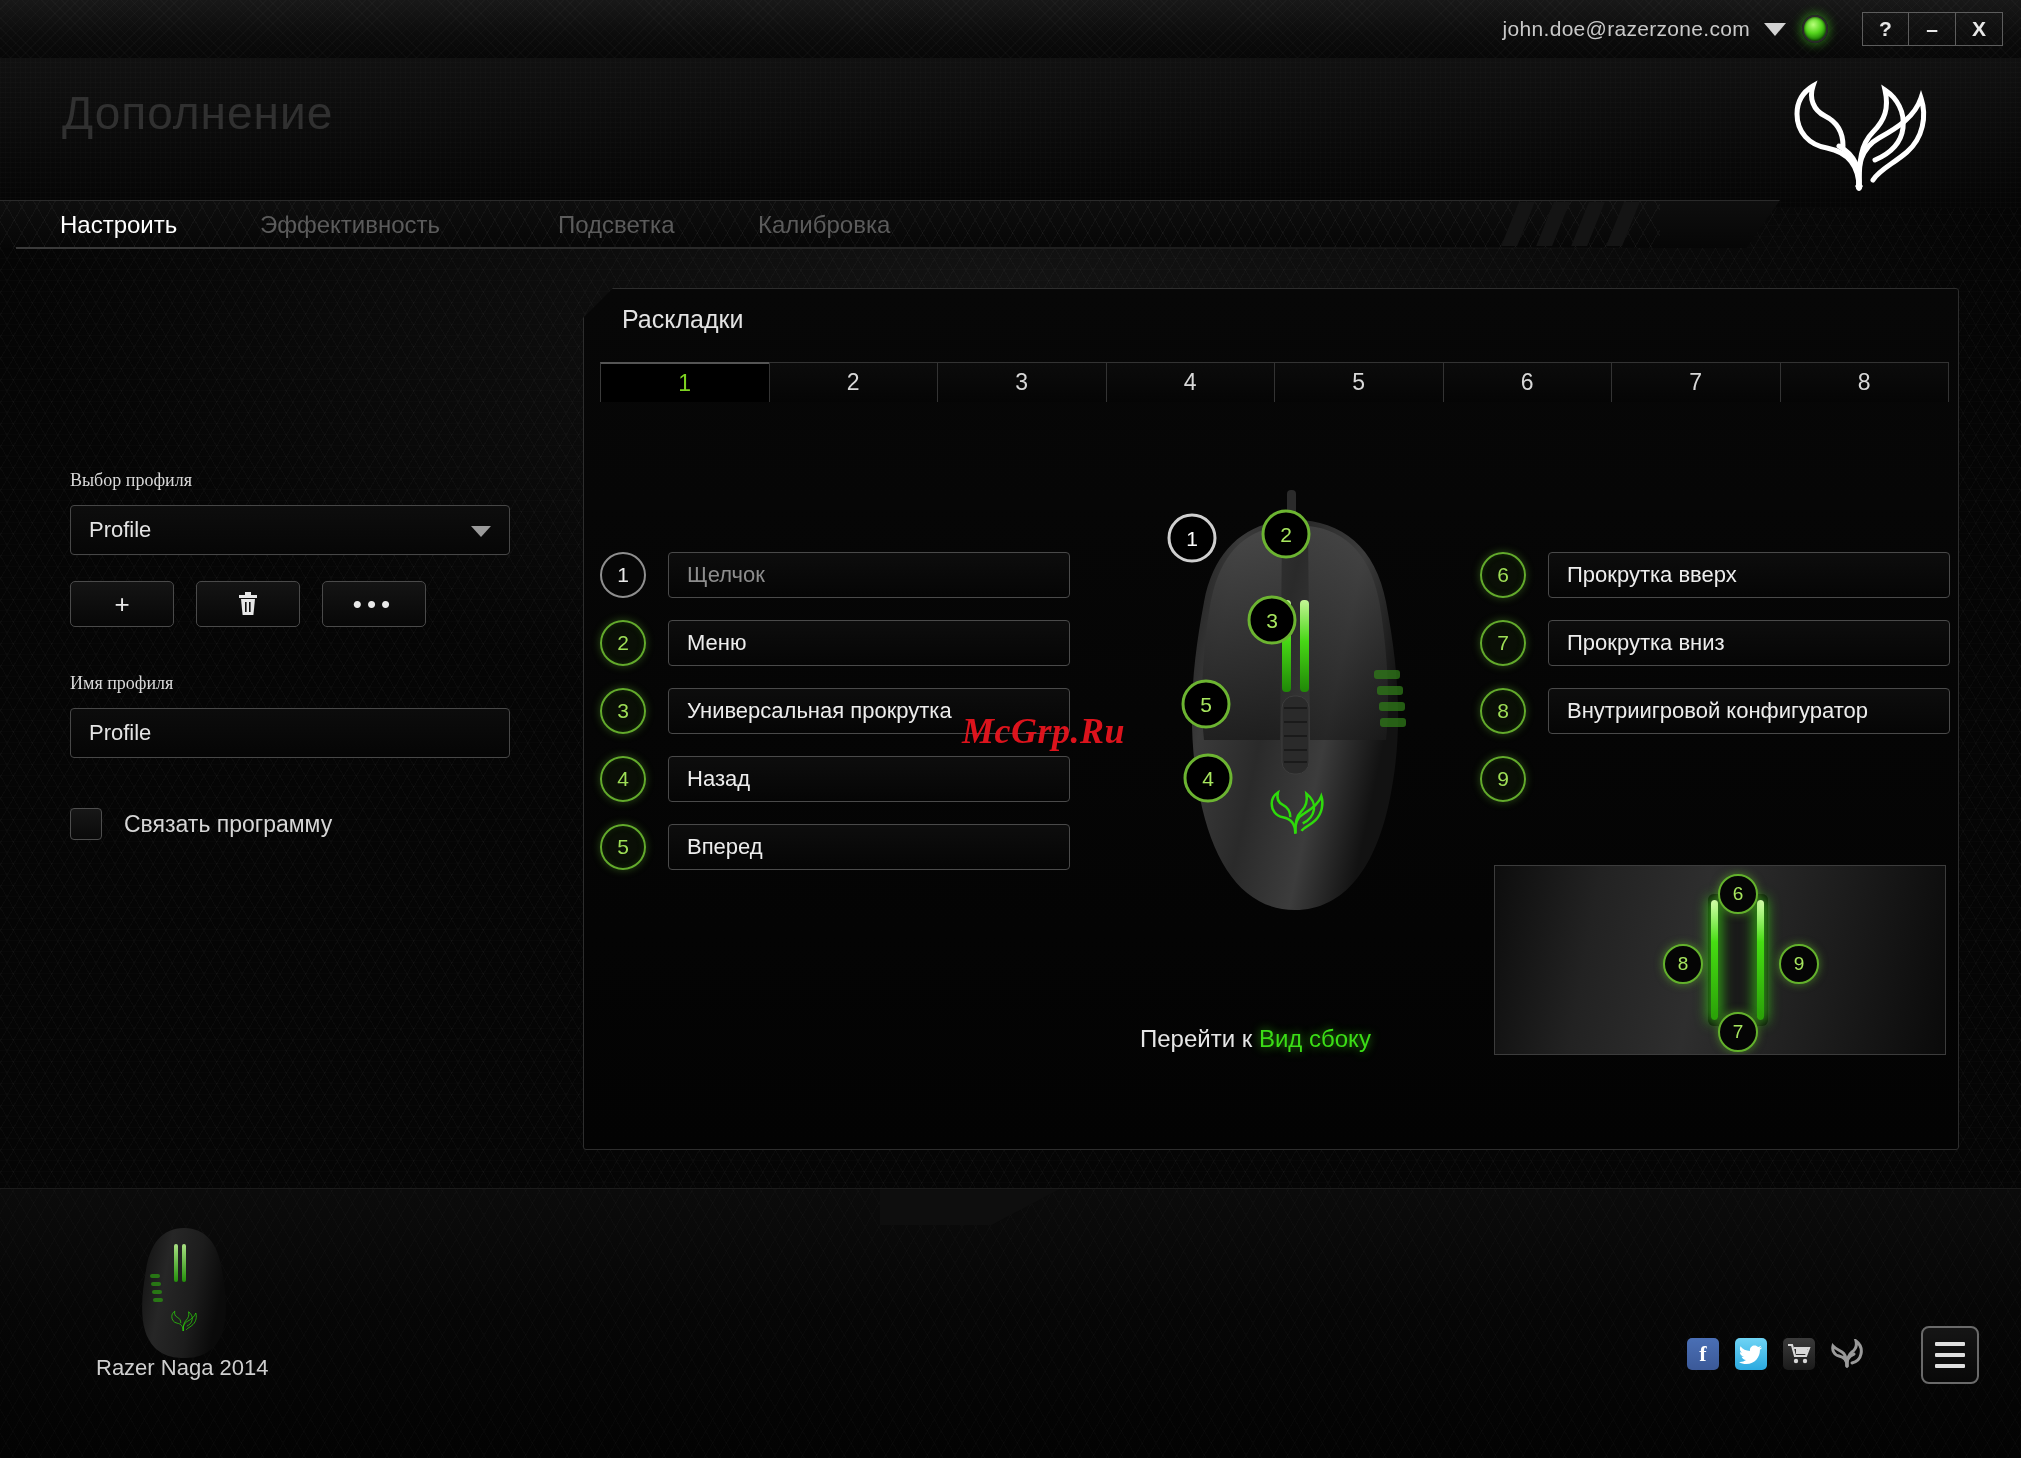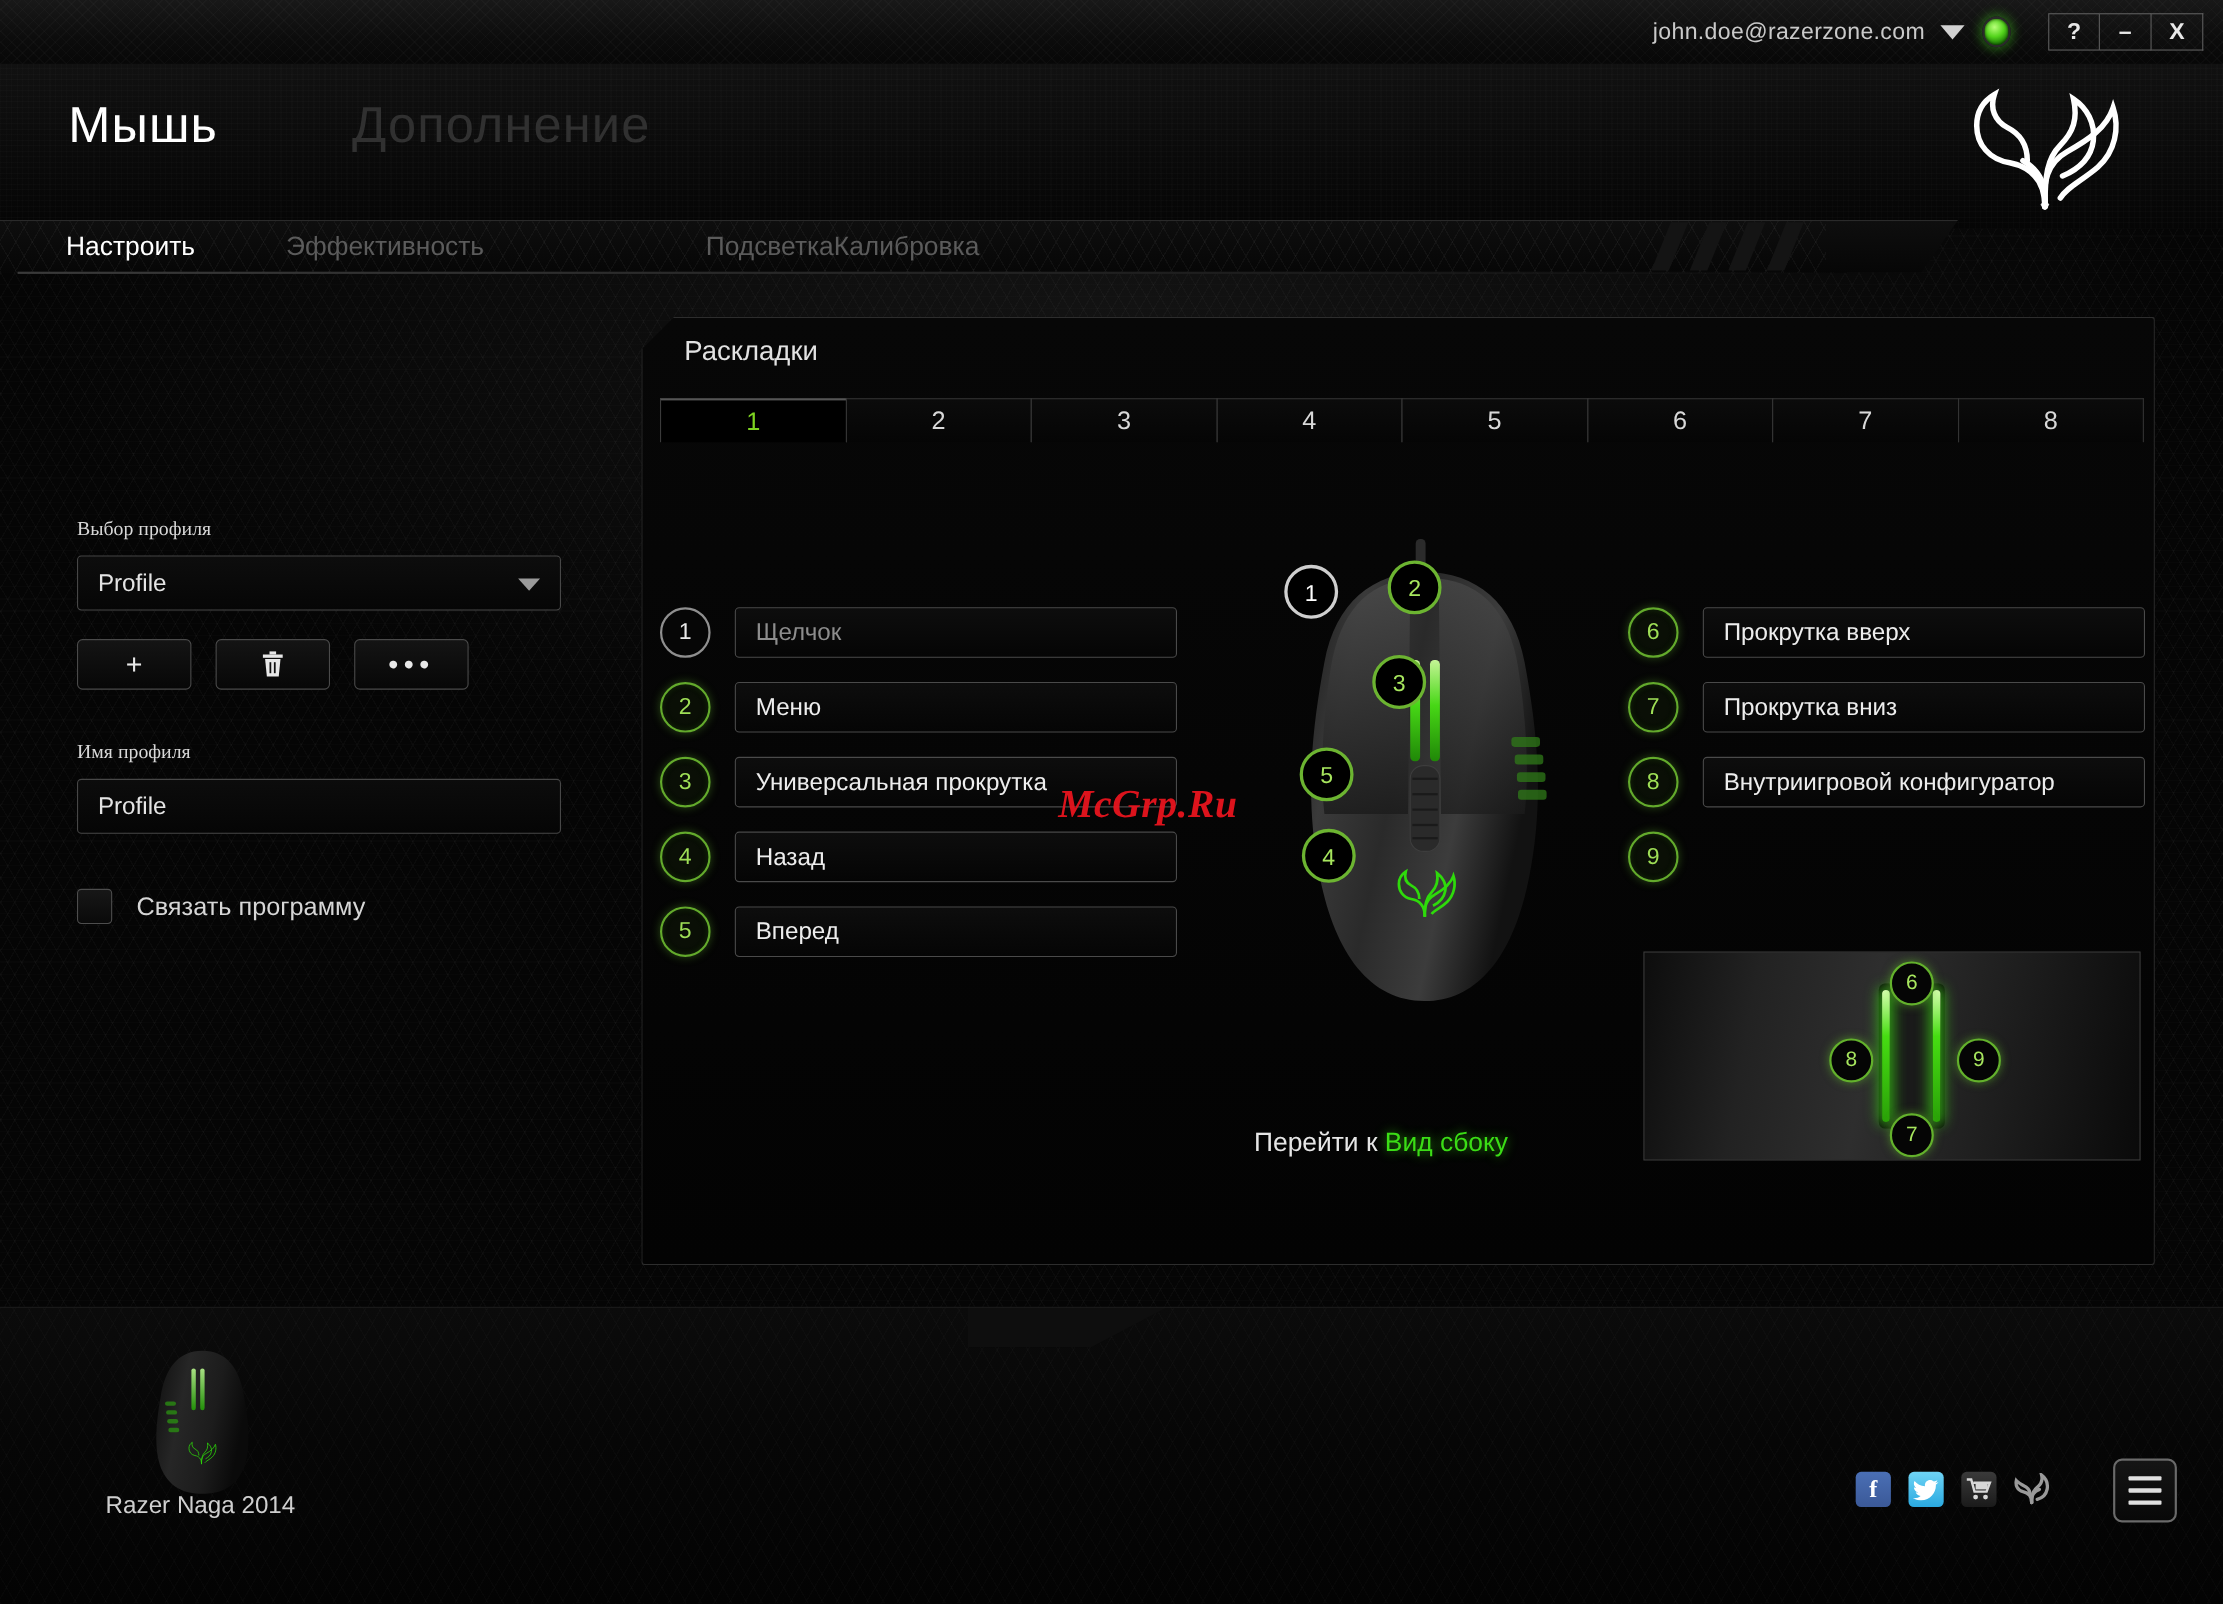--- a/index.html
+++ b/index.html
@@ -158,21 +158,21 @@
     padding-left: 60px;
   }
   .subtab {
     font-size: 24px;
     cursor: pointer;
     font-family: "Liberation Sans", sans-serif;
     white-space: nowrap;
   }
   .subtab.s0 { color: #ffffff; width: 200px; }
   .subtab.s1 { color: #5b5b5b; width: 298px; }
-  .subtab.s2 { color: #5b5b5b; width: 200px; text-align: right; }
+  .subtab.s2 { color: #5b5b5b; width: 200px; }
   .subtab.s3 { color: #5b5b5b; }
   
   .subnav-slant {
     position: absolute;
     top: 200px; left: 1660px;
     width: 120px; height: 48px;
     background: linear-gradient(180deg, #0e0e0e, #060606);
     clip-path: polygon(0 0, 100% 0, 72% 100%, 0 100%);
     border-top: 1px solid #2a2a2a;
   }
@@ -506,21 +506,20 @@
     <div class="winbtns">
       <div class="winbtn">?</div>
       <div class="winbtn">–</div>
       <div class="winbtn">X</div>
     </div>
   </div>
 
   <div class="topnav">
     <div class="tex"></div>
     <div class="maintabs">
-      <div class="maintab m0">Мышь</div>
       <div class="maintab m2">Дополнение</div>
     </div>
 
     <svg class="razer-logo" viewBox="0 0 180 130">
       <g fill="none" stroke="#ffffff" stroke-width="5" stroke-linecap="round">
         <path d="M90 120 C90 96 78 84 58 80 C40 77 28 64 28 46 C28 34 34 24 44 18 C40 30 44 42 56 48 C68 54 74 64 74 78"></path>
         <path d="M90 120 C90 92 92 76 104 64 C116 52 120 40 116 22 C128 30 136 44 134 60 C132 76 120 86 106 92"></path>
         <path d="M90 120 C88 98 92 80 110 70 C130 59 146 48 152 30 C158 48 154 70 138 84 C124 96 110 102 104 112"></path>
         <path d="M90 120 C92 100 84 86 70 78"></path>
       </g>

